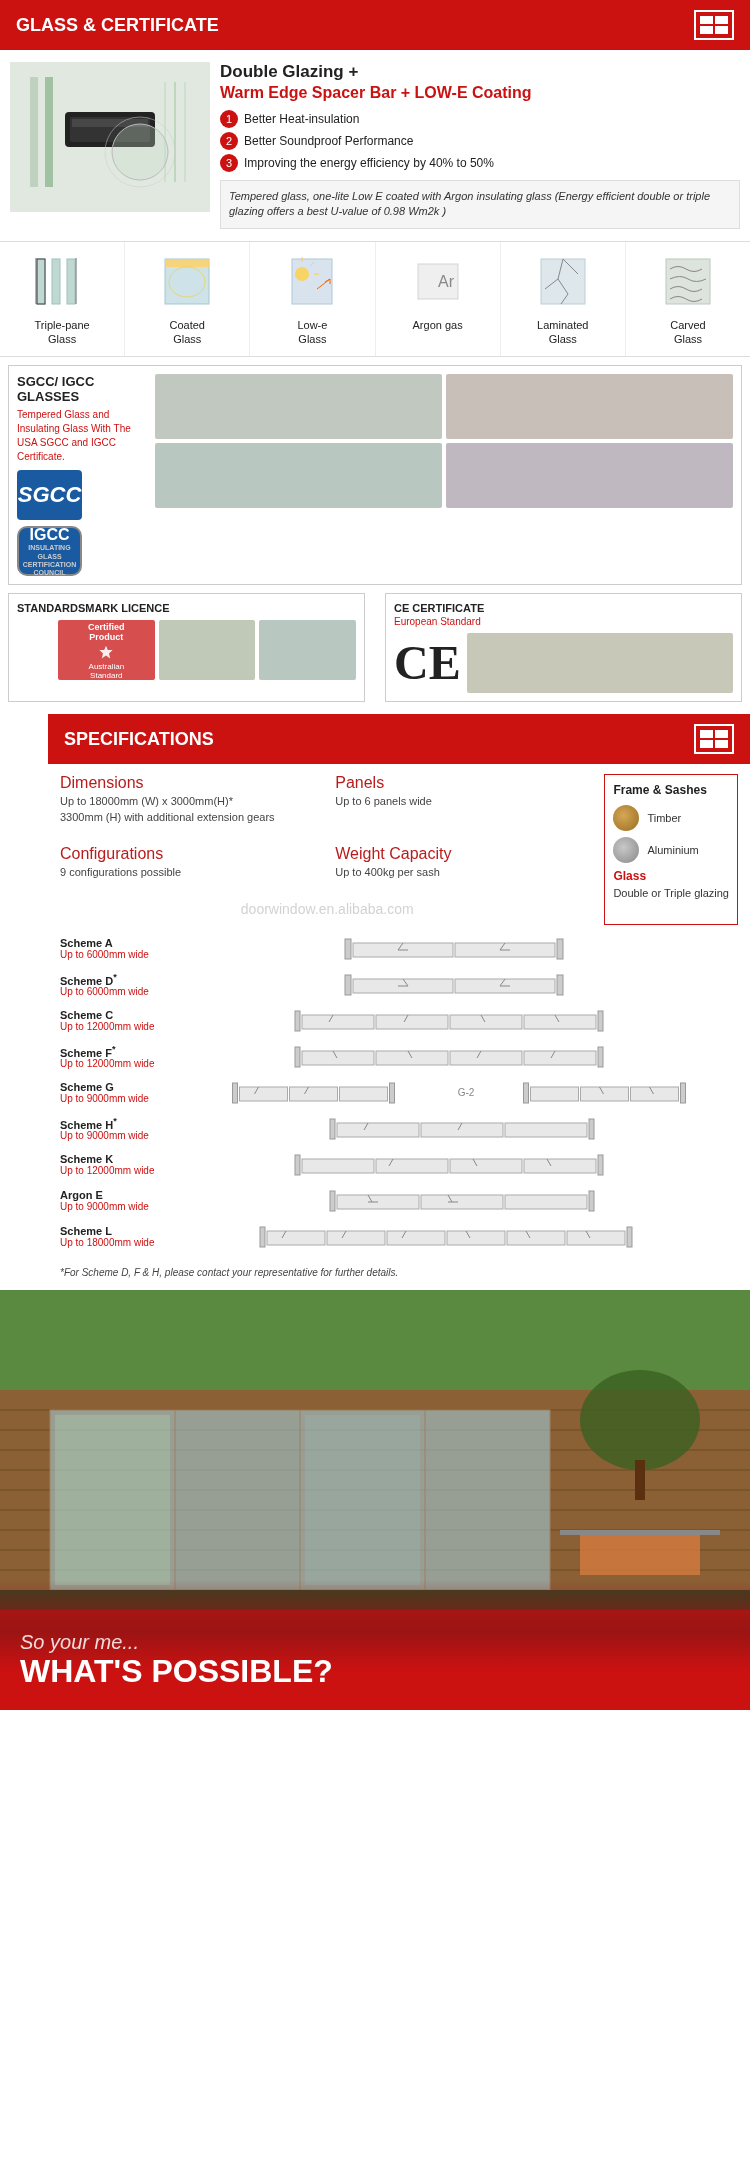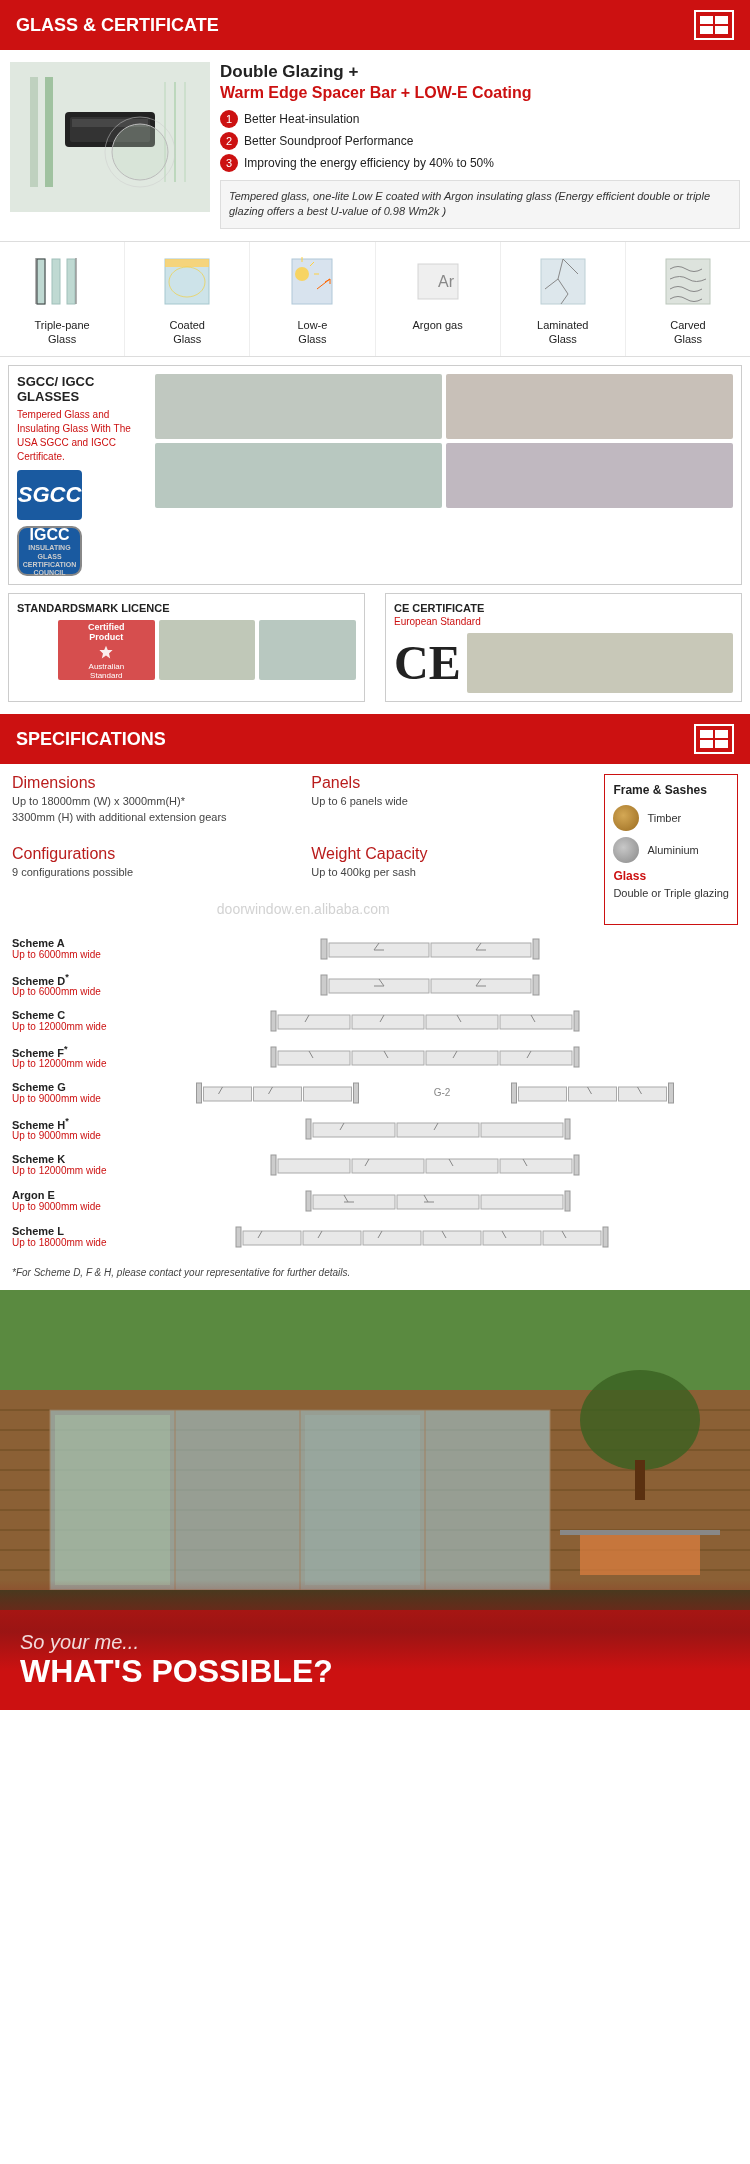--- a/index.html
+++ b/index.html
@@ -218,21 +218,21 @@
       font-family: serif;
     }
     .ce-img-placeholder {
       background: #c8c8c8;
       height: 60px;
       flex: 1;
       border-radius: 2px;
     }
 
     
-    .specs-section { background: #fff; margin-top: 12px; }
+    .specs-section { background: #fff; margin-top: 12px; padding-left: 48px; }
 
     .specs-content {
       padding: 10px 12px;
       display: flex;
       gap: 10px;
     }
     .specs-left { flex: 1; }
 
     .spec-item { margin-bottom: 10px; }
     .spec-label {

